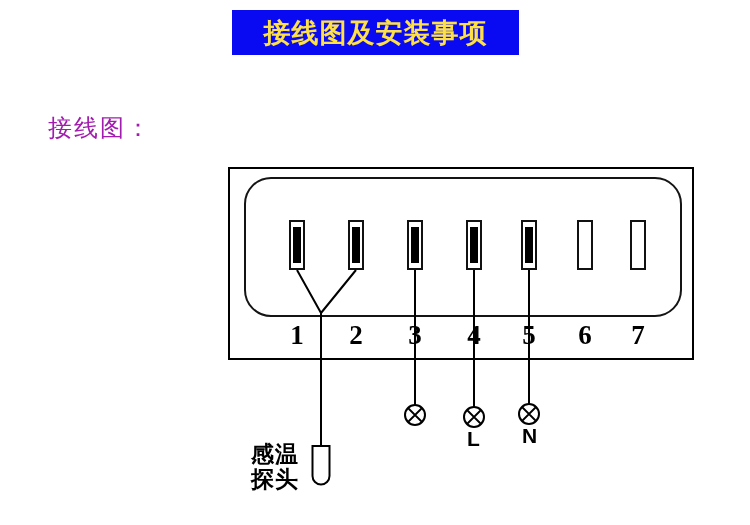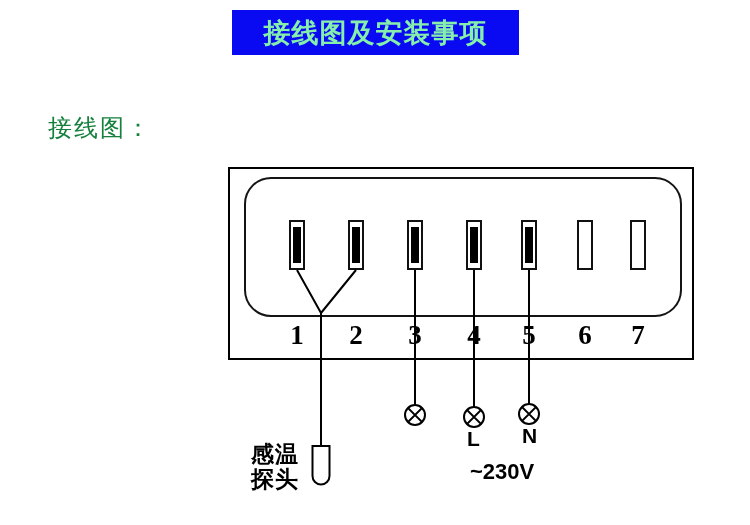--- a/index.html
+++ b/index.html
@@ -2,28 +2,28 @@
 <html><head>
 <meta charset="utf-8">
 <style>
   html,body{margin:0;padding:0;background:#ffffff;}
   .page{
     position:relative;width:750px;height:525px;background:#ffffff;overflow:hidden;
     font-family:"Liberation Sans", sans-serif;color:#000;
   }
   .banner{
     position:absolute;left:232px;top:10px;width:287px;height:45px;
-    background:#0a0af2;color:#86efac;
+    background:#0a0af2;color:#fde047;
     display:flex;align-items:center;justify-content:center;
     font-size:27px;font-weight:bold;letter-spacing:1px;
   }
   .section-label{
     position:absolute;left:48px;top:112px;
     font-family:"Liberation Serif", serif;
-    font-size:24px;color:#15803d;letter-spacing:2px;
+    font-size:24px;color:#a21caf;letter-spacing:2px;
   }
   .outer-box{
     position:absolute;left:228px;top:167px;width:466px;height:193px;
     border:2px solid #000;box-sizing:border-box;background:transparent;
   }
   .inner-box{
     position:absolute;left:244px;top:177px;width:438px;height:140px;
     border:2px solid #141414;border-radius:27px;box-sizing:border-box;
   }
   .slot{
@@ -109,15 +109,14 @@
   </svg>
 
   <div class="diag-label lbl-probe">
     <div>感温</div>
     <div>探头</div>
   </div>
 
 
   <div class="diag-label lbl-L">L</div>
   <div class="diag-label lbl-N">N</div>
-  <div class="diag-label lbl-volt">~230V</div>
 
 </div>
 
 </body></html>

